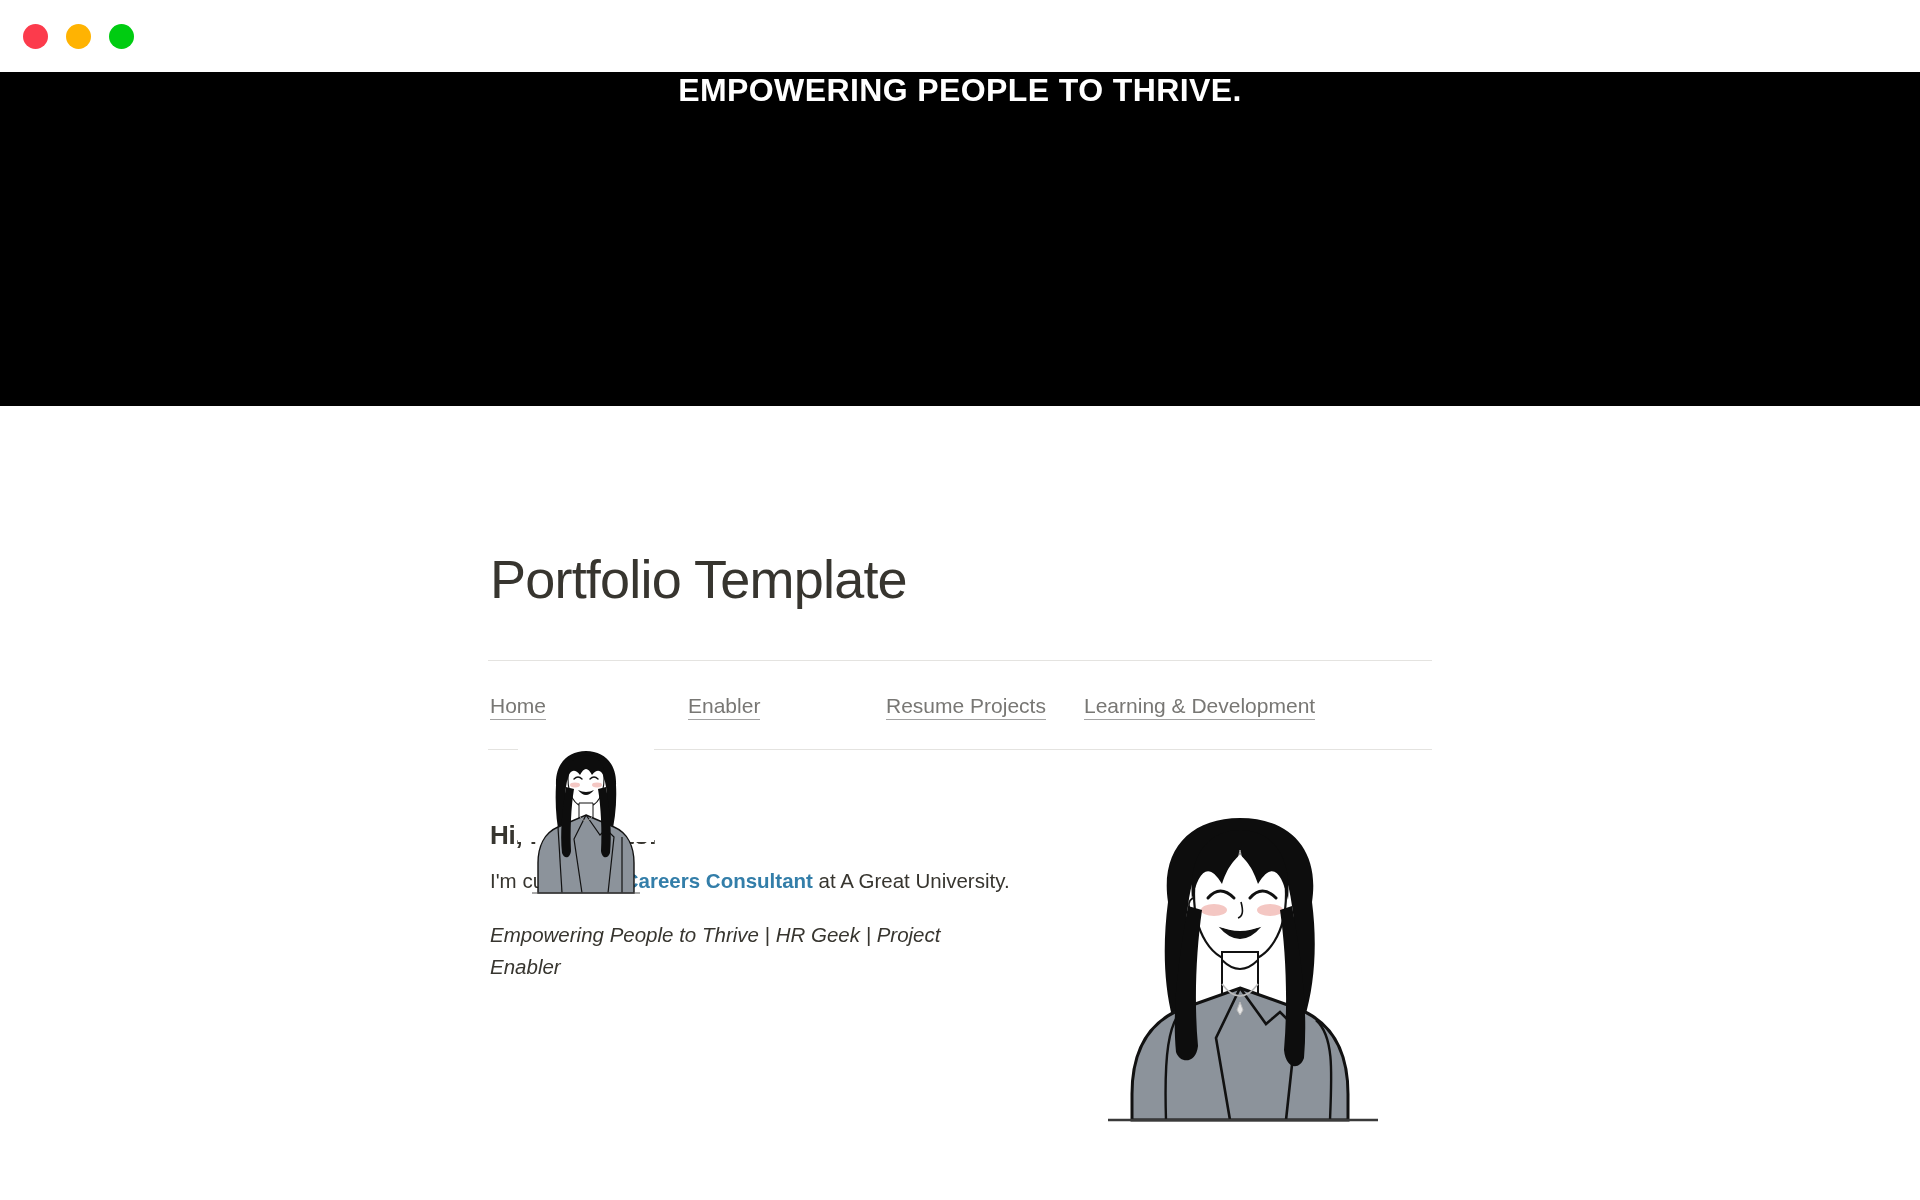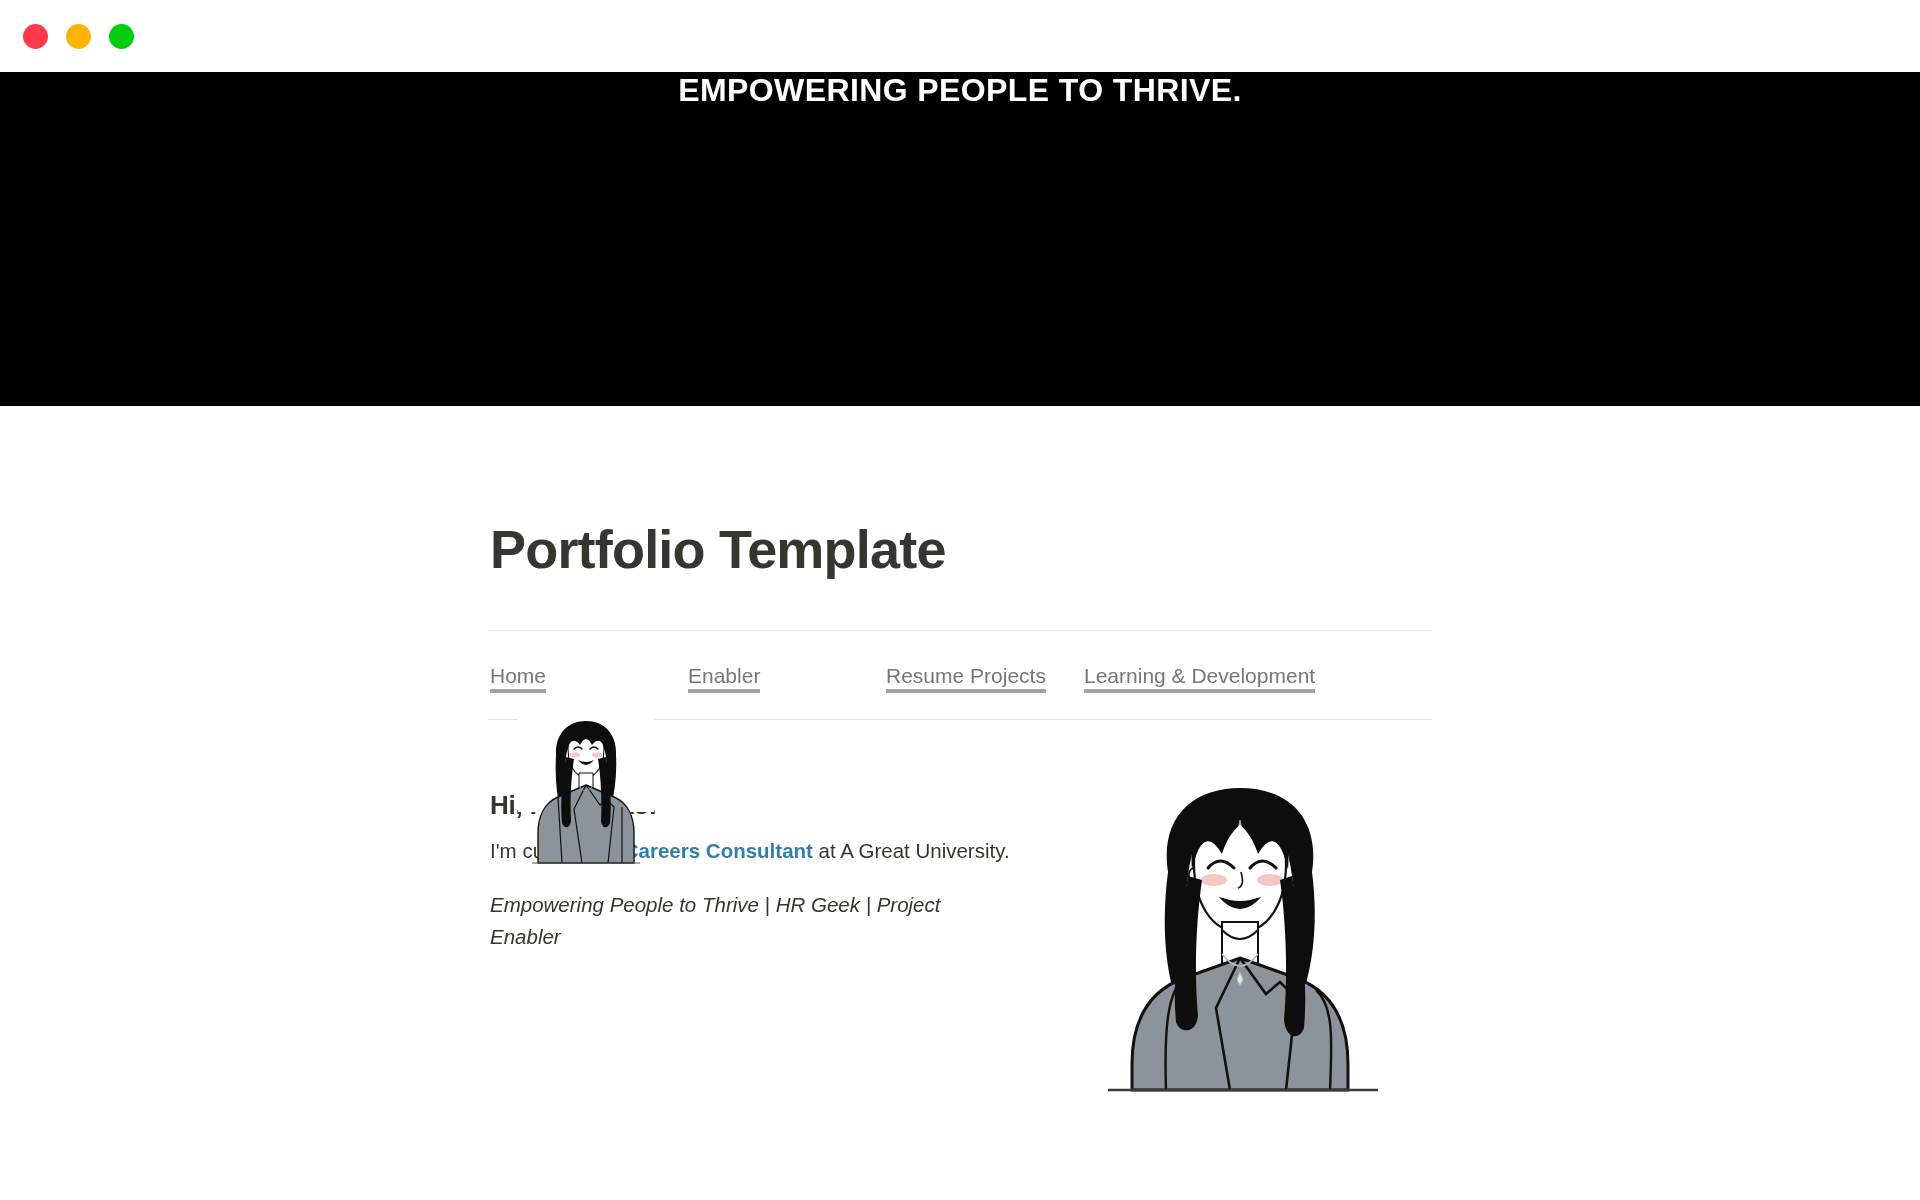--- a/index.html
+++ b/index.html
@@ -86,26 +86,27 @@
     position: absolute;
     left: 0;
     top: 0;
     width: 136px;
     height: 160px;
   }
 
   
   .page-title {
     font-size: 54px;
-    font-weight: bold;
+    font-weight: normal;
     color: #37352f;
     letter-spacing: -0.8px;
     padding-top: 114px;
     padding-left: 2px;
     line-height: 1.1;
+    margin-top: 30px;
   }
 
   
   .nav-divider {
     height: 1px;
     background: #e4e3e0;
     width: 944px;
     margin: 0;
   }
   .nav-divider.top { margin-top: 51px; }
@@ -113,21 +114,21 @@
   .nav-row {
     display: flex;
     align-items: center;
     height: 88px;
     padding-left: 2px;
   }
   .nav-link {
     font-size: 21px;
     color: #787774;
     text-decoration: none;
-    border-bottom: 4px solid #a3a3a3;
+    border-bottom: 1px solid #a3a3a3;
     padding-bottom: 2px;
     line-height: 1.2;
     cursor: pointer;
     white-space: nowrap;
   }
   .nav-slot { width: 198px; flex: 0 0 auto; }
   .nav-slot:last-child { width: auto; }
 
   
   .main-grid {

